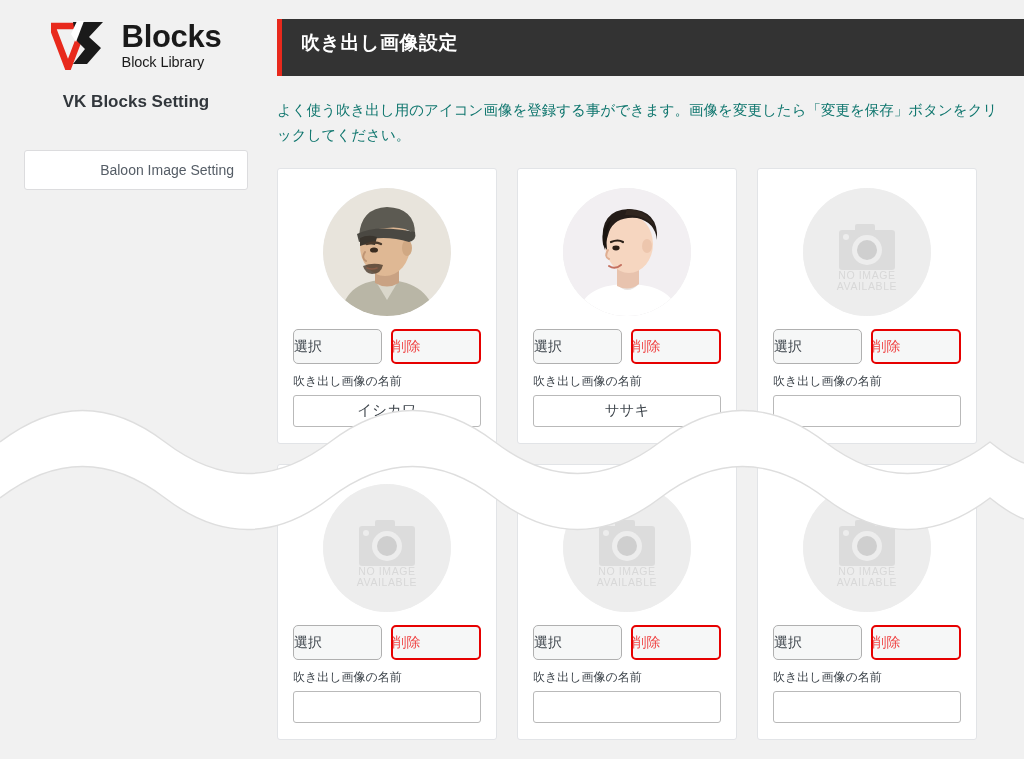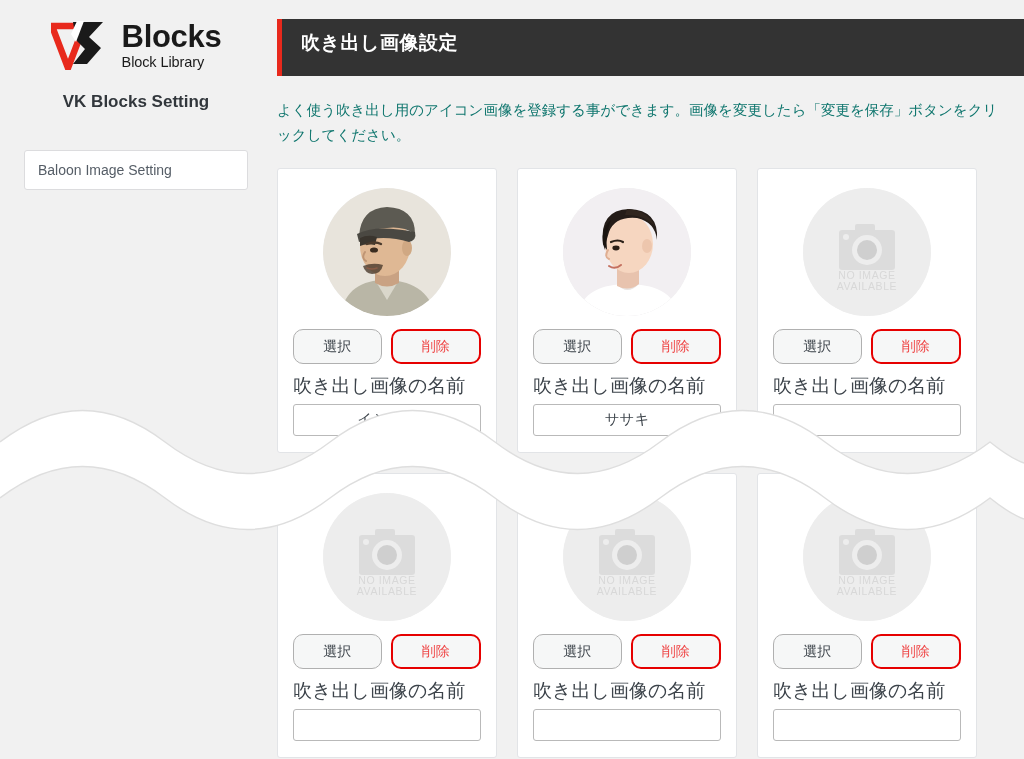--- a/index.html
+++ b/index.html
@@ -54,21 +54,21 @@
   }
 
   .sidebar-title {
     text-align: center;
     font-size: 17px;
     font-weight: bold;
     color: #32373c;
     margin-top: 22px;
   }
 
-  .nav-list { margin-top: 22px; padding: 16px 24px; }
+  .nav-list { margin-top: 22px; padding: 16px 24px; text-align: right; }
   .nav-item {
     display: block;
     background: #fff;
     border: 1px solid #dcdcde;
     border-radius: 3px;
     padding: 11px 13px;
     font-size: 14px;
     color: #555d66;
     cursor: pointer;
   }
@@ -126,40 +126,39 @@
   }
   .avatar svg { display: block; }
 
   .btn-row {
     display: flex;
     gap: 9px;
     margin-bottom: 9px;
   }
   .btn {
     flex: 1;
-    text-align: center;
     font-size: 14px;
     padding: 6px 0;
-    border-radius: 10px;
+    border-radius: 5px;
     cursor: pointer;
     background: #f6f7f7;
     border: 1px solid #b5b5b5;
     color: #3c434a;
     line-height: 1.5;
   }
   .btn.select { border-color: #b0b0b0; }
   .btn.delete {
     color: #ef4444;
     border: 2px solid #e60000;
     background: #f6f7f7;
     padding: 5px 0;
   }
 
   .field-label {
-    font-size: 19px;
+    font-size: 12px;
     color: #3c434a;
     margin-bottom: 5px;
   }
   .name-input {
     width: 100%;
     font-size: 14.5px;
     text-align: center;
     padding: 7px 6px;
     border: 1px solid #b9b9b9;
     border-radius: 3px;

